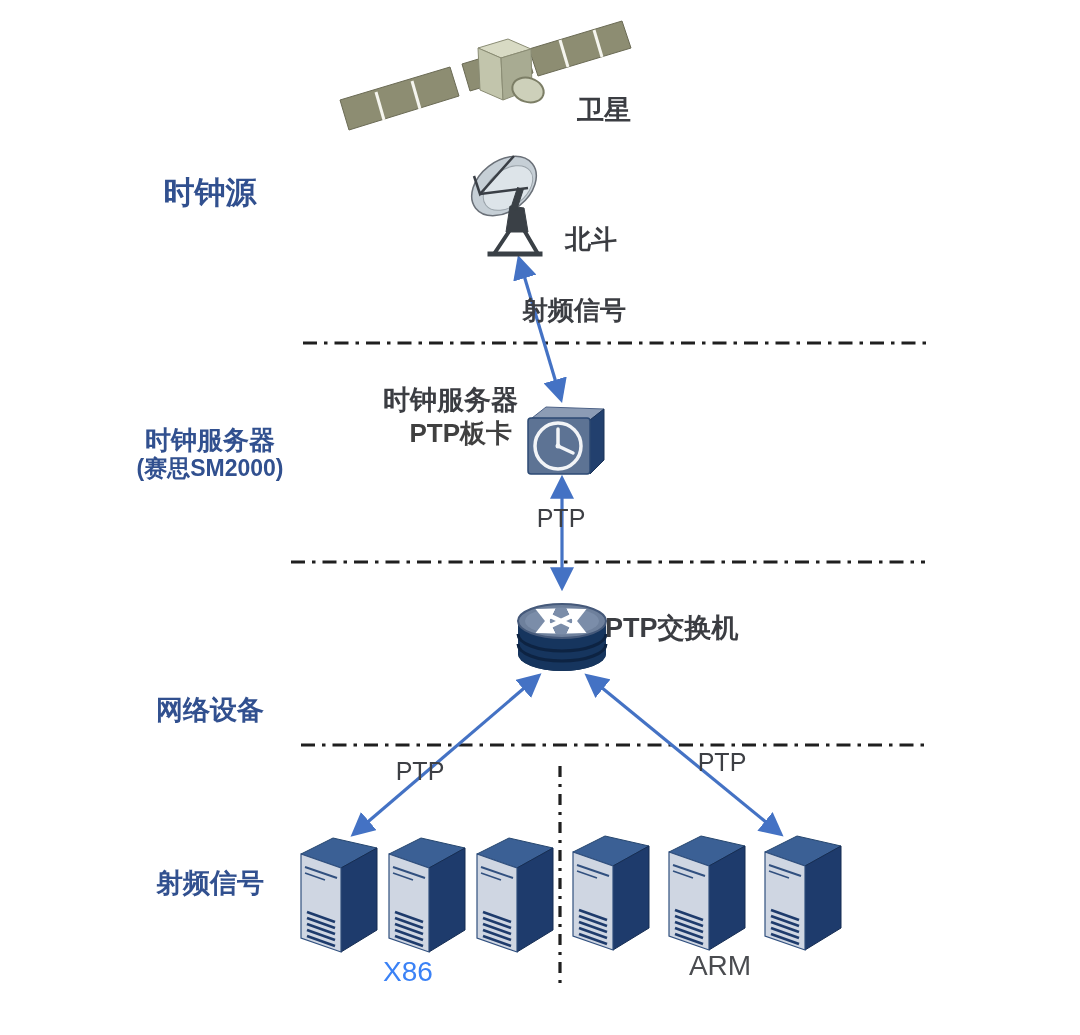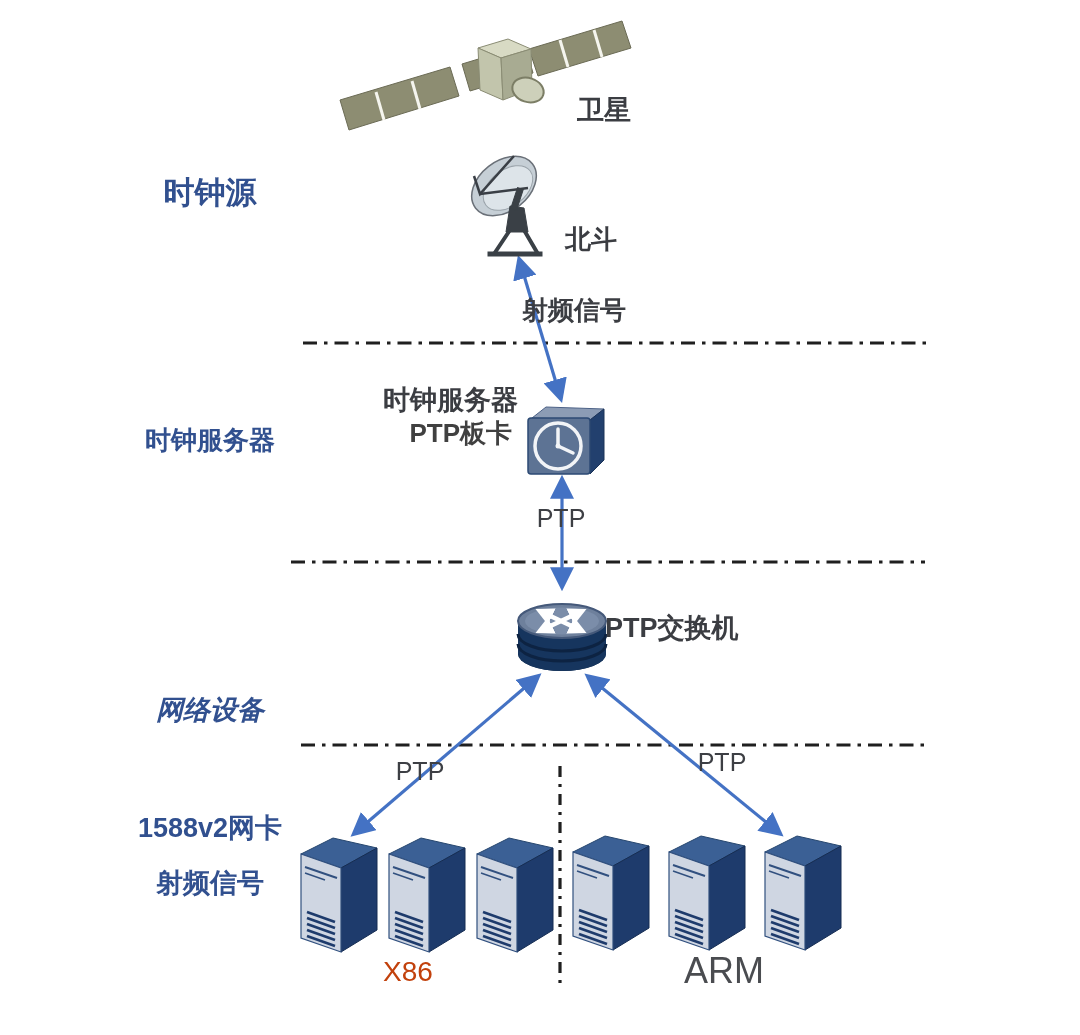--- a/index.html
+++ b/index.html
@@ -57,24 +57,24 @@
       <polygon points="146,36 169,46 171,88 148,78" fill="#c2c5ac" stroke="#8a8c74"></polygon>
       <polygon points="169,46 199,37 200,77 171,88" fill="#a8ab92" stroke="#8a8c74"></polygon>
       <ellipse cx="196" cy="78" rx="16" ry="12" transform="rotate(18 196 78)" fill="#cdd0ba" stroke="#7c7e66" stroke-width="2"></ellipse>
     </svg>
   </div>
   <div class="lbl node-title" style="left:577px;top:92px;font-size:27px;">卫星</div>
 
   <div class="lbl navy center" style="left:100px;top:172px;width:220px;font-size:31px;">时钟源</div>
 
   <div class="lbl navy center" style="left:100px;top:423px;width:220px;font-size:26px;">时钟服务器</div>
+  <div class="lbl navy center" style="left:100px;top:453px;width:220px;font-size:23px;">(赛思SM2000)</div>
 
-  <div class="lbl navy center" style="left:100px;top:692px;width:220px;font-size:27px;font-style:italic;">网络设备</div>
+  <div class="lbl navy center" style="left:100px;top:692px;width:220px;font-size:27px;">网络设备</div>
 
-  <div class="lbl navy center" style="left:100px;top:810px;width:220px;font-size:27px;">1588v2网卡</div>
   <div class="lbl navy center" style="left:100px;top:865px;width:220px;font-size:27px;">射频信号</div>
 
   <div class="abs" style="left:464px;top:148px">
     <svg width="100" height="118" viewBox="0 0 100 118">
       <ellipse cx="40" cy="38" rx="36" ry="25" transform="rotate(-38 40 38)" fill="#c6cfd6" stroke="#6a7078" stroke-width="1.5"></ellipse>
       <ellipse cx="44" cy="40" rx="28" ry="18" transform="rotate(-38 44 40)" fill="#dde4e9" stroke="#9aa3aa" stroke-width="1"></ellipse>
       <g stroke="#3a3f46" stroke-width="2.5" fill="none">
         <path d="M50 8 L16 46 L10 28"></path>
         <path d="M16 46 L64 40"></path>
       </g>
@@ -172,16 +172,16 @@
     <svg width="82" height="134" viewBox="0 0 82 134">
         <use href="#tower"></use>
       </svg>
   </div>
   <div class="abs" style="left:762px;top:824px">
     <svg width="82" height="134" viewBox="0 0 82 134">
         <use href="#tower"></use>
       </svg>
   </div>
 
-  <div class="lbl center" style="left:376px;top:956px;width:64px;font-size:28px;color:#c2410c;">X86</div>
-  <div class="lbl center" style="left:684px;top:950px;width:72px;font-size:36px;color:#4a4c50;">ARM</div>
+  <div class="lbl center" style="left:376px;top:956px;width:64px;font-size:28px;color:#3b82f6;">X86</div>
+  <div class="lbl center" style="left:684px;top:950px;width:72px;font-size:28px;color:#4a4c50;">ARM</div>
 
 </div>
 
 </body></html>

